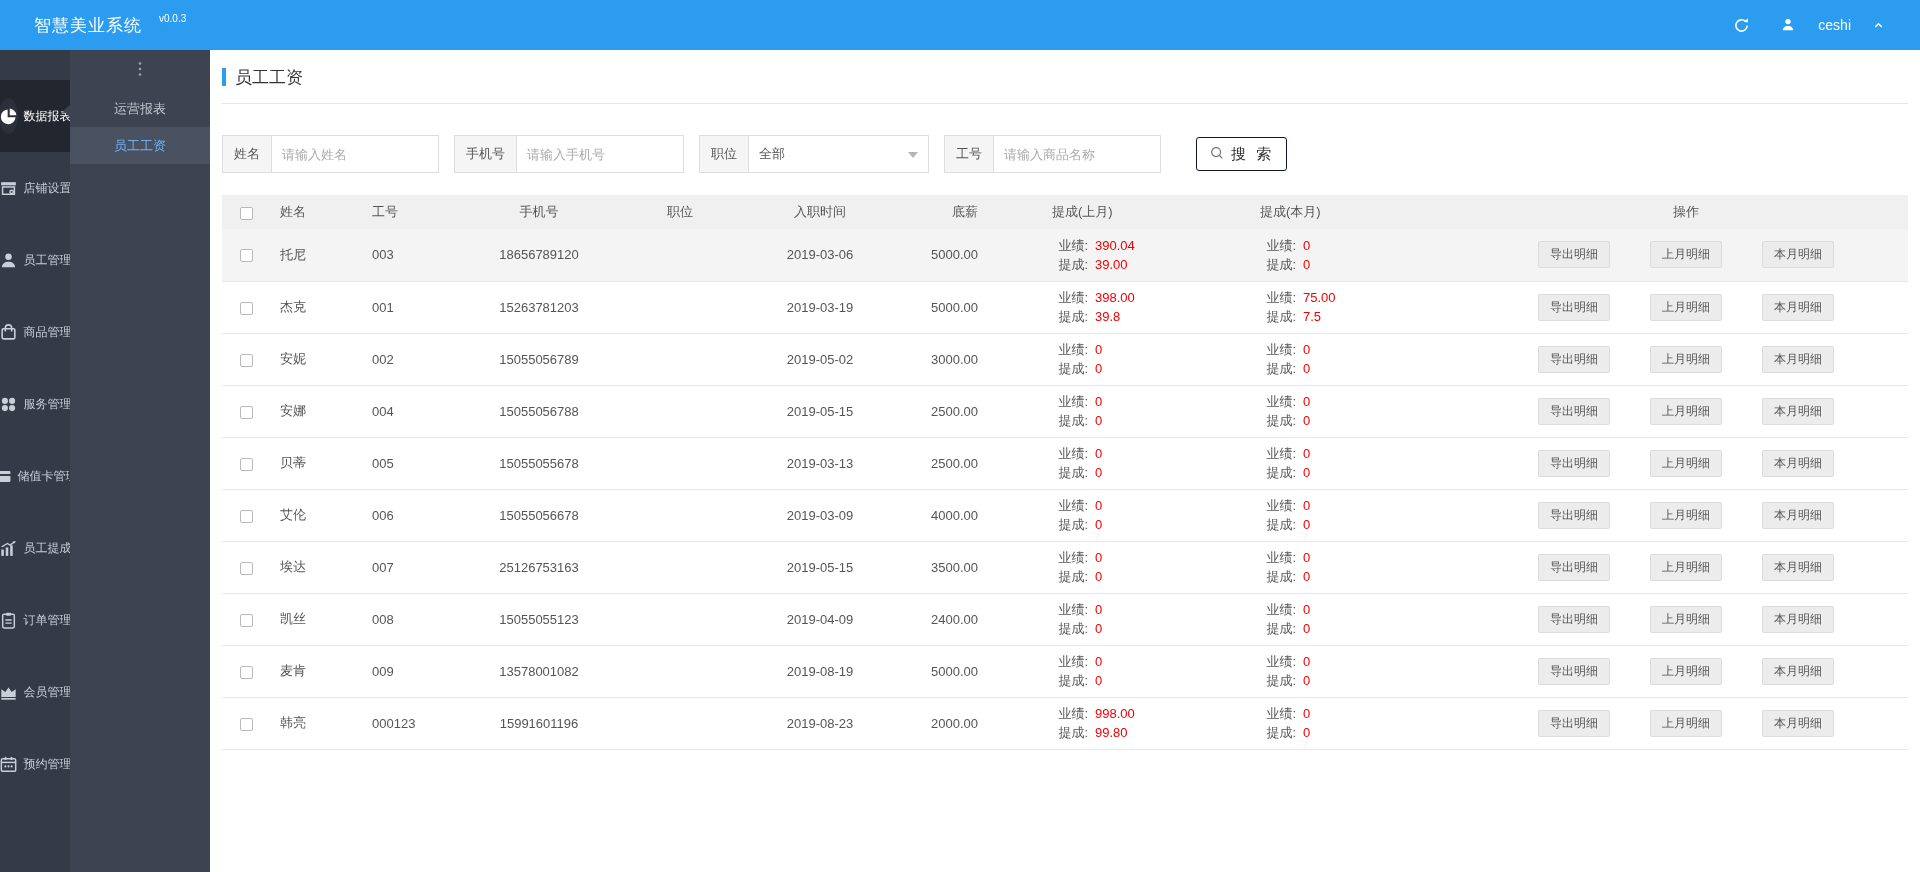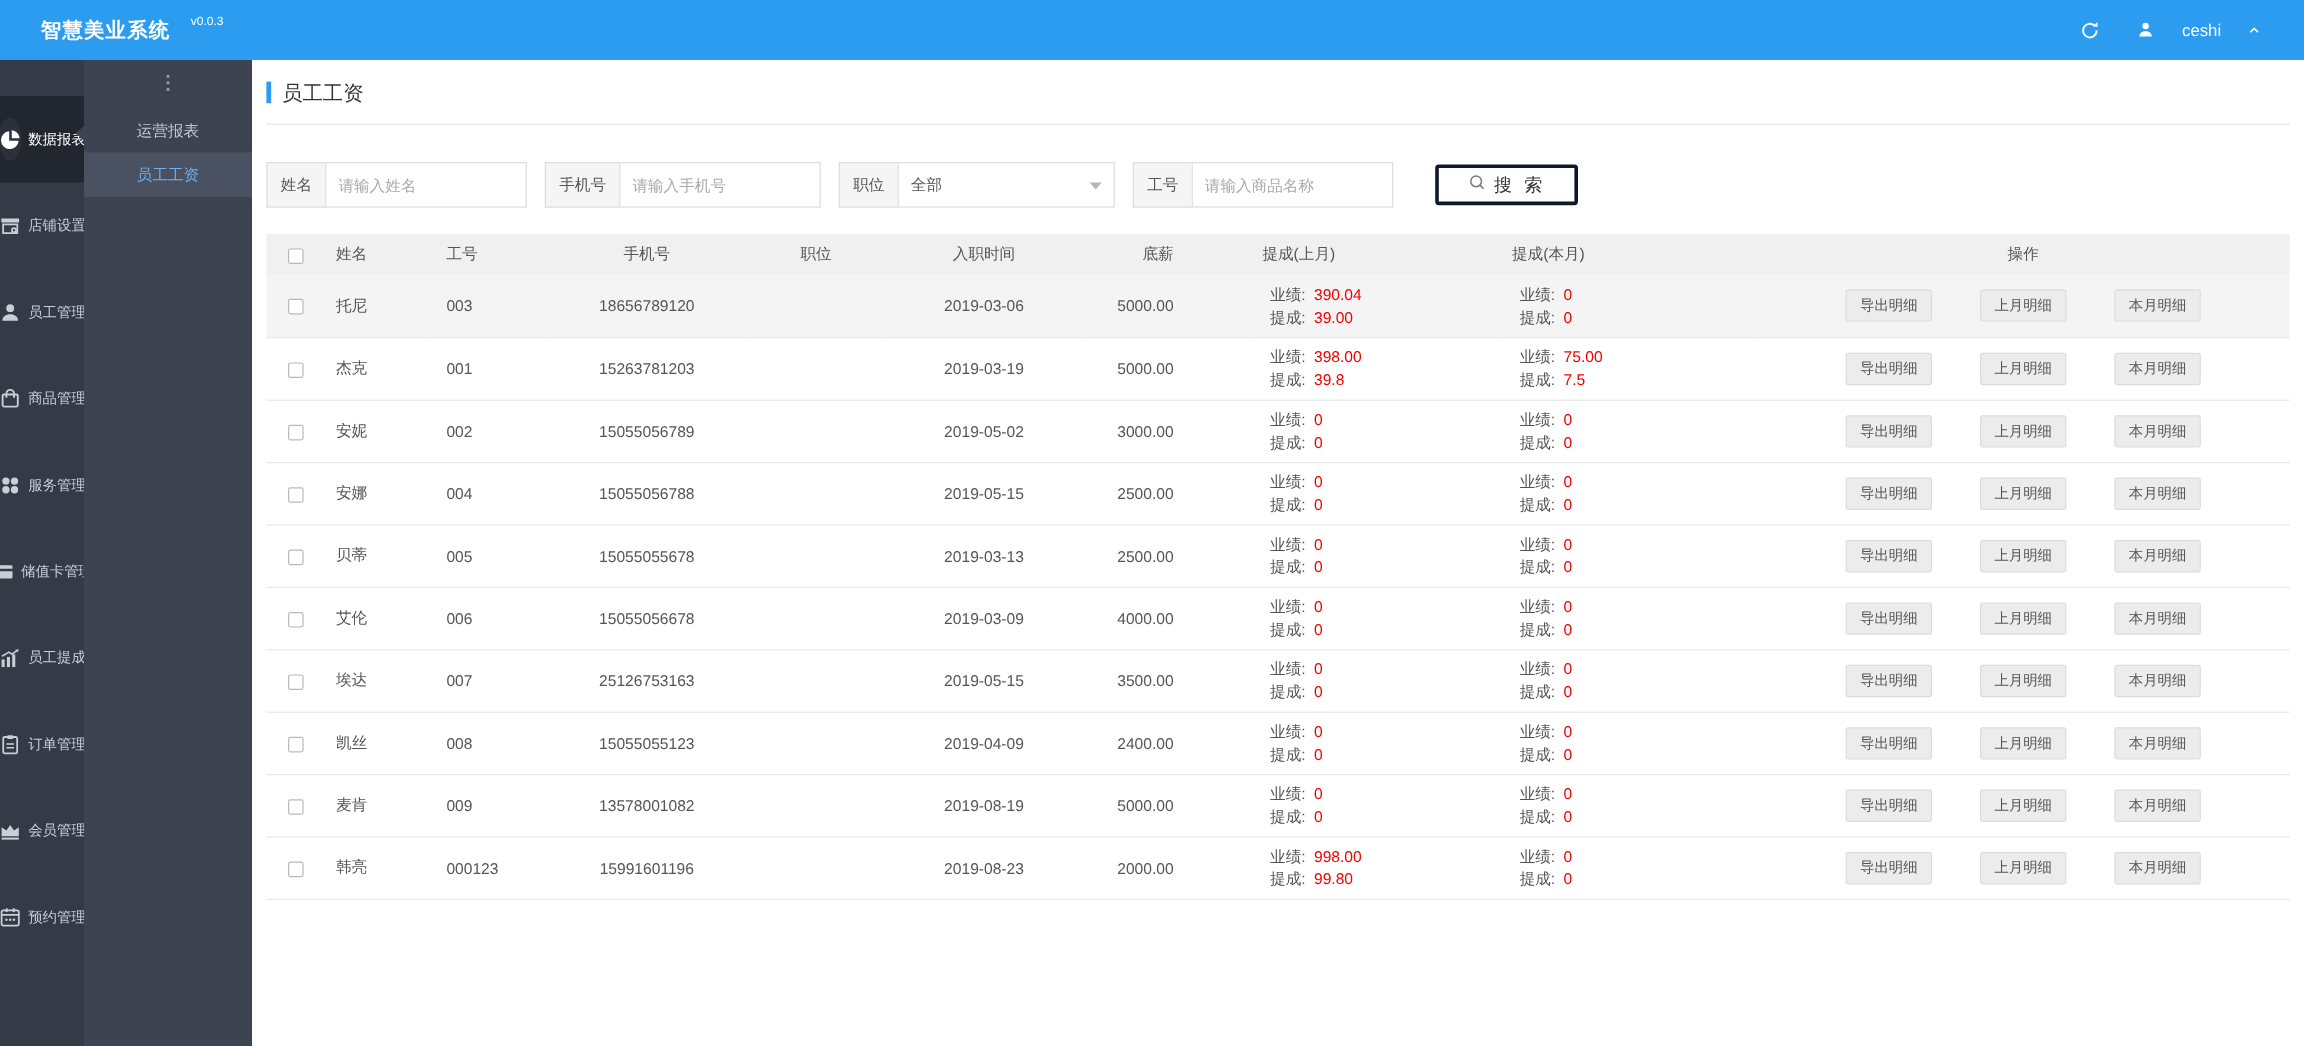--- a/index.html
+++ b/index.html
@@ -2,21 +2,21 @@
 <html><head>
 <meta charset="utf-8">
 <style>
   *{box-sizing:border-box;margin:0;padding:0}
   html,body{width:1920px;height:872px;overflow:hidden}
   body{font-family:"Liberation Sans","DejaVu Sans",sans-serif;font-size:13px;color:#555;background:#fff;position:relative}
 
   
   .header{height:50px;background:#2b9cf0;display:flex;align-items:stretch;color:#fff;position:relative;z-index:5}
   .logo-wrap{width:216px;display:flex;align-items:center;padding-left:34px;white-space:nowrap}
-  .logo{font-size:17px;font-weight:bold;letter-spacing:1px}
+  .logo{font-size:17px;font-weight:normal;letter-spacing:1px}
   .version{font-size:10px;margin-left:17px;transform:translateY(-7px)}
   .nav-tabs{display:flex}
   .nav-tab{padding:0 20px;display:flex;align-items:center;font-size:14px;cursor:pointer}
   .nav-tab.active{background:#4fadf4}
   .header-right{position:absolute;right:36px;top:0;height:100%;display:flex;align-items:center;gap:30px}
   .hicon{display:flex;align-items:center;cursor:pointer}
   .hicon svg{width:17px;height:17px;color:#fff}
   .user{display:flex;align-items:center;gap:22px;cursor:pointer;font-size:14px}
   .user .uicon svg{width:16px;height:16px;color:#fff;display:block}
   .user .chev svg{width:11px;height:11px;color:#fff;display:block}
@@ -45,21 +45,21 @@
   .page-title .text{font-size:17px;color:#333}
   .divider{height:1px;background:#e5e5e5;margin-top:13px}
 
   .filters{margin-top:31px;display:flex;align-items:center}
   .field{display:flex;height:38px;margin-right:15px}
   .field .flabel{background:#f5f5f5;border:1px solid #ddd;border-right:none;display:flex;align-items:center;padding:0 11px;color:#555;font-size:13px;white-space:nowrap}
   .field input{border:1px solid #ddd;width:168px;padding:0 10px;font-size:13px;color:#555;outline:none;background:#fff}
   .field input::placeholder{color:#aaa}
   .field .select{border:1px solid #ddd;width:181px;display:flex;align-items:center;justify-content:space-between;padding:0 10px;color:#555;background:#fff;cursor:pointer}
   .caret{width:0;height:0;border:5px solid transparent;border-top:6px solid #b5b5b5;margin-top:6px}
-  .search-btn{margin-left:20px;height:34px;display:flex;align-items:center;gap:6px;padding:0 24px;background:#fff;border:3px solid #0f172a;border-radius:3px;font-size:15px;color:#333;cursor:pointer;letter-spacing:3px}
+  .search-btn{margin-left:20px;height:34px;display:flex;align-items:center;gap:6px;padding:0 12px;background:#fff;border:1px solid #0f172a;border-radius:3px;font-size:15px;color:#333;cursor:pointer;letter-spacing:3px}
   .search-btn svg{width:16px;height:16px}
 
   
   table{margin-top:22px;width:100%;border-collapse:collapse;table-layout:fixed}
   thead th{background:#f0f0f0;height:34px;font-weight:normal;color:#555;font-size:13px;padding:0}
   tbody td{height:52px;border-bottom:1px solid #e8e8e8;font-size:13px;color:#555;padding:0}
   tbody tr:first-child{background:#f4f4f4}
   .c-check{text-align:center}
   .checkbox{display:inline-block;width:13px;height:13px;border:1px solid #b9b9b9;border-radius:2px;background:#fff;vertical-align:middle;cursor:pointer}
   .hc0,.c-name{text-align:left;padding-left:10px}

